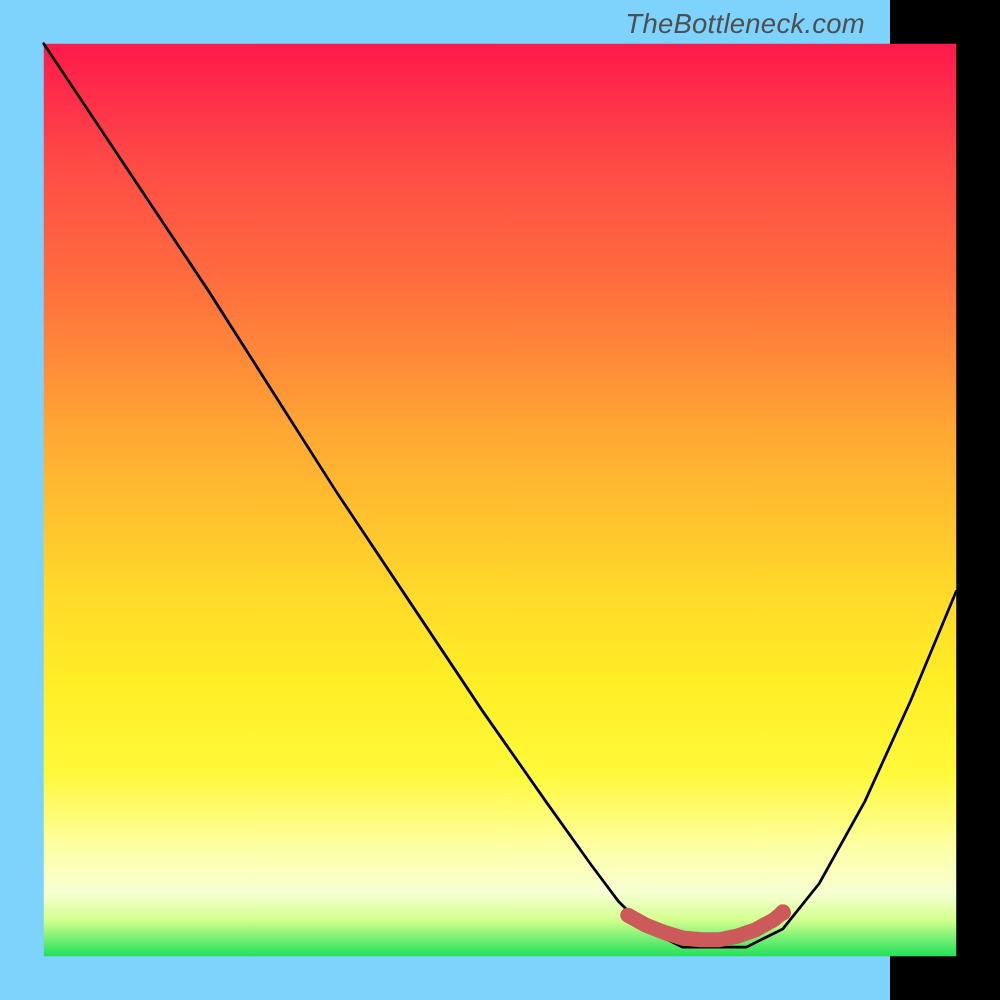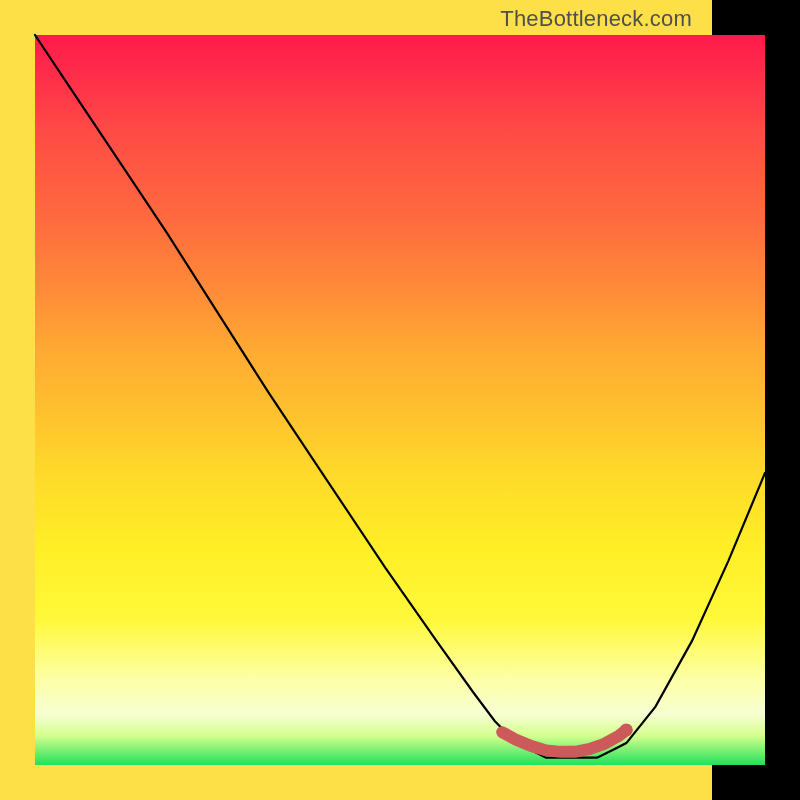--- a/index.html
+++ b/index.html
@@ -8,21 +8,22 @@
     width: 800px;
     height: 800px;
     background: #000000;
     font-family: Arial, Helvetica, sans-serif;
     overflow: hidden;
   }
   .frame {
     position: relative;
     width: 712px;
     height: 800px;
-    background: #fde047;
+    background: #7dd3fc;
+    font-style: italic;
   }
   .attribution {
     position: absolute;
     top: 6px;
     right: 20px;
     color: #4f4f4f;
     font-size: 22px;
     font-weight: 500;
     letter-spacing: 0.2px;
   }

